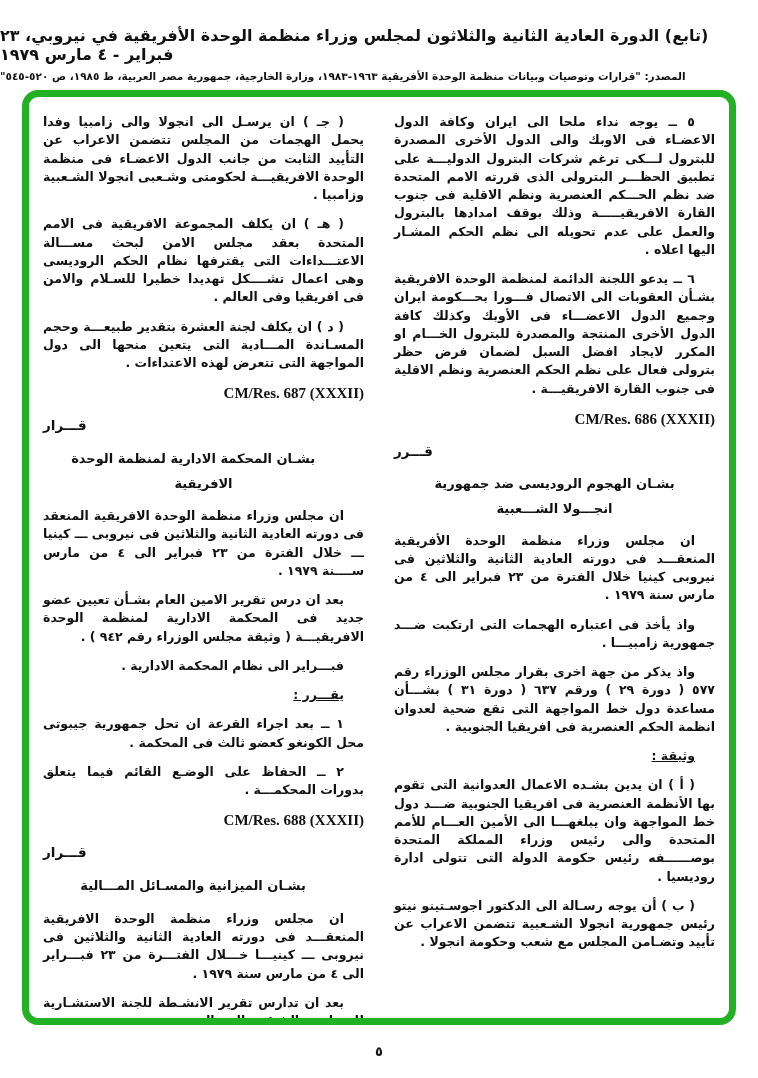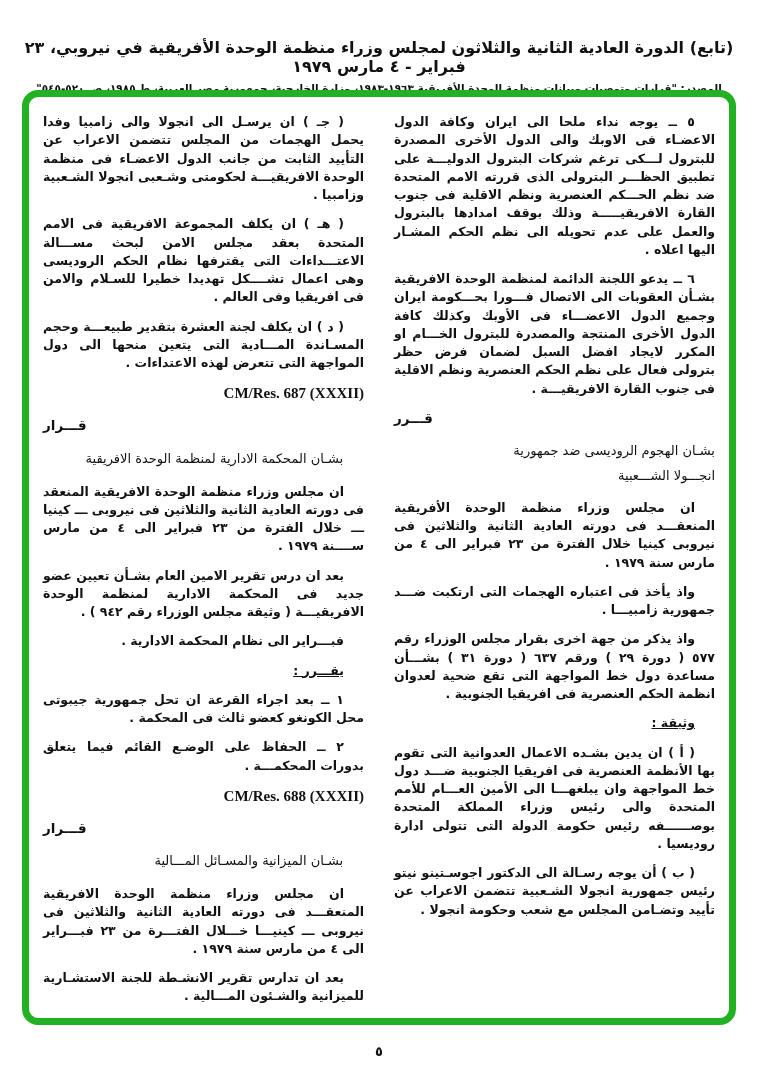--- a/index.html
+++ b/index.html
@@ -10,22 +10,22 @@
   body {
     width: 758px;
     height: 1078px;
     position: relative;
     font-family: "DejaVu Sans", sans-serif;
     color: #111111;
     overflow: hidden;
   }
   .doc-header {
     direction: rtl;
-    text-align: center;
-    padding-top: 38px;
+    text-align: left;
+    padding-top: 26px;
   }
   .doc-header .line1 {
     font-size: 16px;
     font-weight: bold;
     letter-spacing: 0;
   }
   .doc-header .line2 {
     font-size: 10.5px;
     font-weight: bold;
     margin-top: 6px;
@@ -69,23 +69,23 @@
     text-indent: 0;
   }
   .res-title {
     text-align: left;
     font-size: 13.5px;
     font-weight: bold;
     margin: 14px 0 12px 0;
     text-indent: 0;
   }
   .res-subject {
-    text-align: right;
+    text-align: center;
     font-size: 13px;
-    font-weight: normal;
+    font-weight: bold;
     line-height: 1.9;
     margin: 0 0 10px 0;
     text-indent: 0;
   }
   .decide-line {
     margin: 0 0 11px 0;
     text-indent: 1.6em;
     text-decoration: underline;
   }
   .page-number {
@@ -105,20 +105,21 @@
   <div class="line1">(تابع) الدورة العادية الثانية والثلاثون لمجلس وزراء منظمة الوحدة الأفريقية في نيروبي، ٢٣ فبراير - ٤ مارس ١٩٧٩</div>
   <div class="line2">المصدر: "قرارات وتوصيات وبيانات منظمة الوحدة الأفريقية ١٩٦٣-١٩٨٣، وزارة الخارجية، جمهورية مصر العربية، ط ١٩٨٥، ص ٥٢٠-٥٤٥"</div>
 </div>
 
 <div class="frame">
   <div class="columns">
 
     <div class="col" lang="ar">
       <p>٥ ــ يوجه نداء ملحا الى ايران وكافة الدول الاعضـاء فى الاوبك والى الدول الأخرى المصدرة للبترول لـــكى ترغم شركات البترول الدوليـــة على تطبيق الحظـــر البترولى الذى قررته الامم المتحدة ضد نظم الحـــكم العنصرية ونظم الاقلية فى جنوب القارة الافريقيـــــة وذلك بوقف امدادها بالبترول والعمل على عدم تحويله الى نظم الحكم المشـار اليها اعلاه .</p>
       <p>٦ ــ يدعو اللجنة الدائمة لمنظمة الوحدة الافريقية بشـأن العقوبات الى الاتصال فـــورا بحـــكومة ايران وجميع الدول الاعضـــاء فى الأوبك وكذلك كافة الدول الأخرى المنتجة والمصدرة للبترول الخـــام او المكرر لايجاد افضل السبل لضمان فرض حظر بترولى فعال على نظم الحكم العنصرية ونظم الاقلية فى جنوب القارة الافريقيـــة .</p>
+      <p class="res-number">CM/Res. 686 (XXXII)</p>
       <p class="res-title">قـــرر</p>
       <div class="res-subject">
         <div>بشـان الهجوم الروديسى ضد جمهورية</div>
         <div>انجـــولا الشـــعبية</div>
       </div>
       <p>ان مجلس وزراء منظمة الوحدة الأفريقية المنعقـــد فى دورته العادية الثانية والثلاثين فى نيروبى كينيا خلال الفترة من ٢٣ فبراير الى ٤ من مارس سنة ١٩٧٩ .</p>
       <p>واذ يأخذ فى اعتباره الهجمات التى ارتكبت ضـــد جمهورية زامبيـــا .</p>
       <p>واذ يذكر من جهة اخرى بقرار مجلس الوزراء رقم ٥٧٧ ( دورة ٢٩ ) ورقم ٦٣٧ ( دورة ٣١ ) بشـــأن مساعدة دول خط المواجهة التى تقع ضحية لعدوان انظمة الحكم العنصرية فى افريقيا الجنوبية .</p>
       <p class="decide-line">وثيقة :</p>
       <p>( أ ) ان يدين بشـده الاعمال العدوانية التى تقوم بها الأنظمة العنصرية فى افريقيا الجنوبية ضـــد دول خط المواجهة وان يبلغهـــا الى الأمين العـــام للأمم المتحدة والى رئيس وزراء المملكة المتحدة بوصــــــفه رئيس حكومة الدولة التى تتولى ادارة روديسيا .</p>

